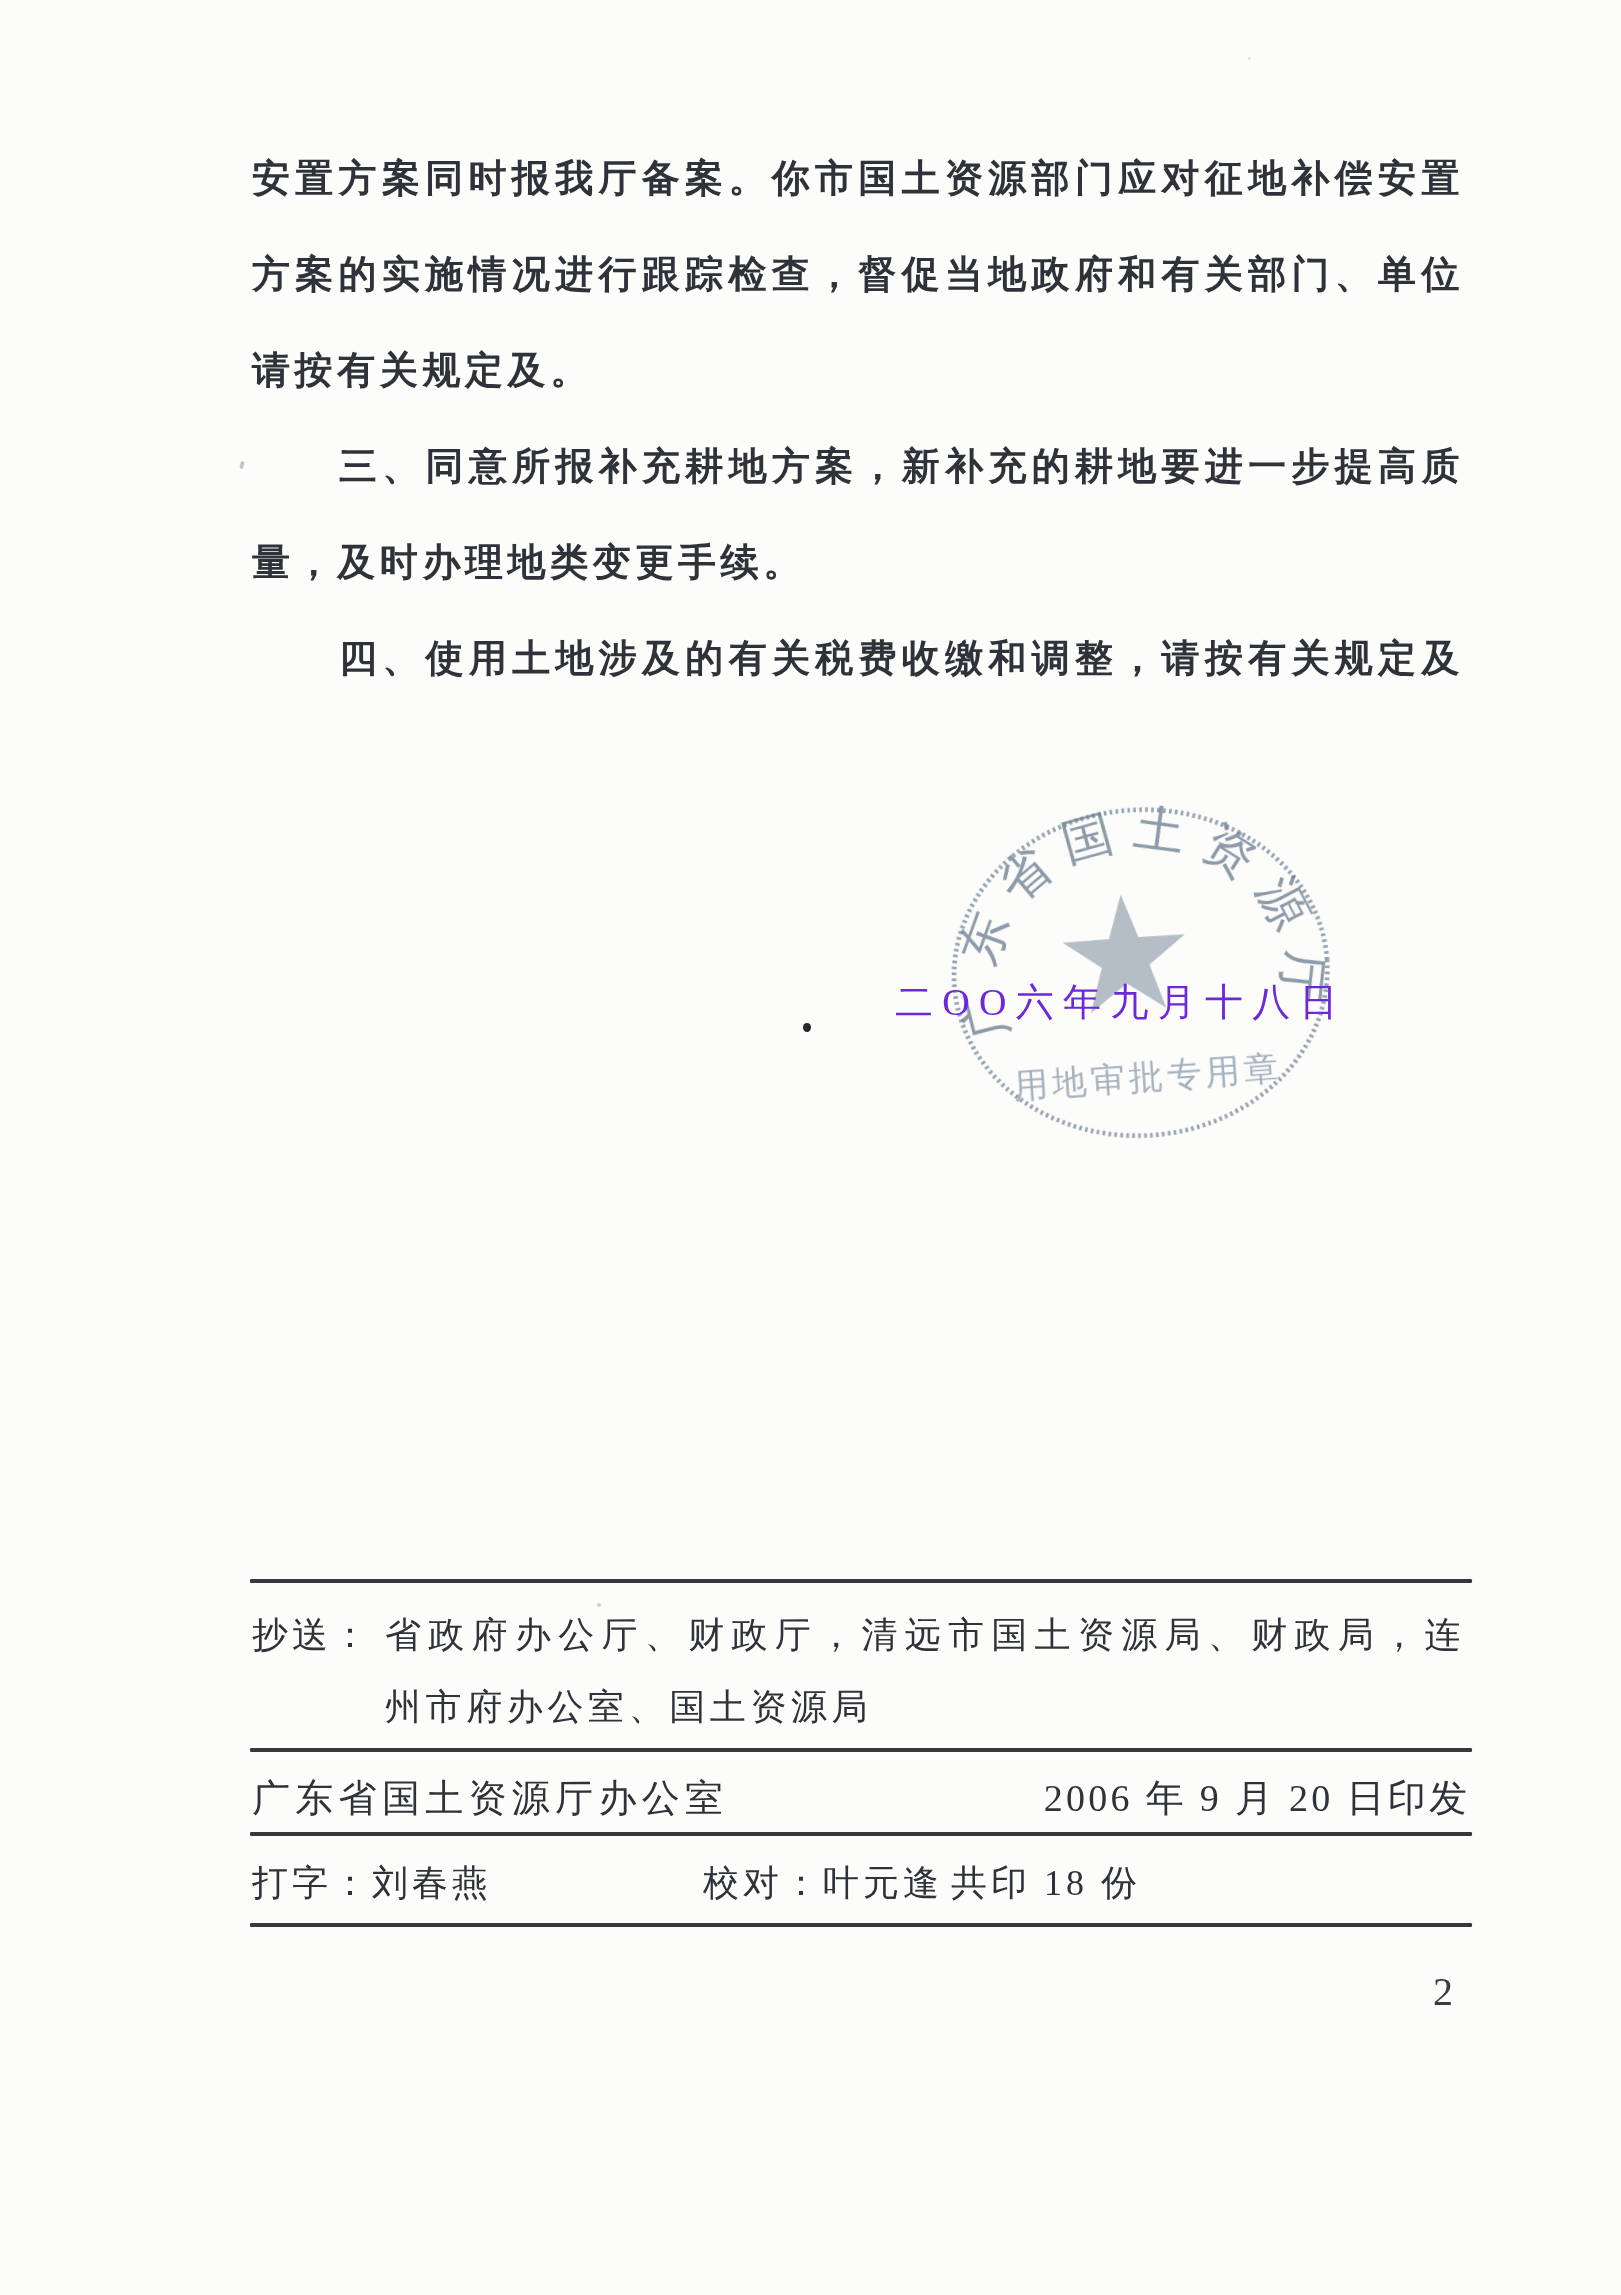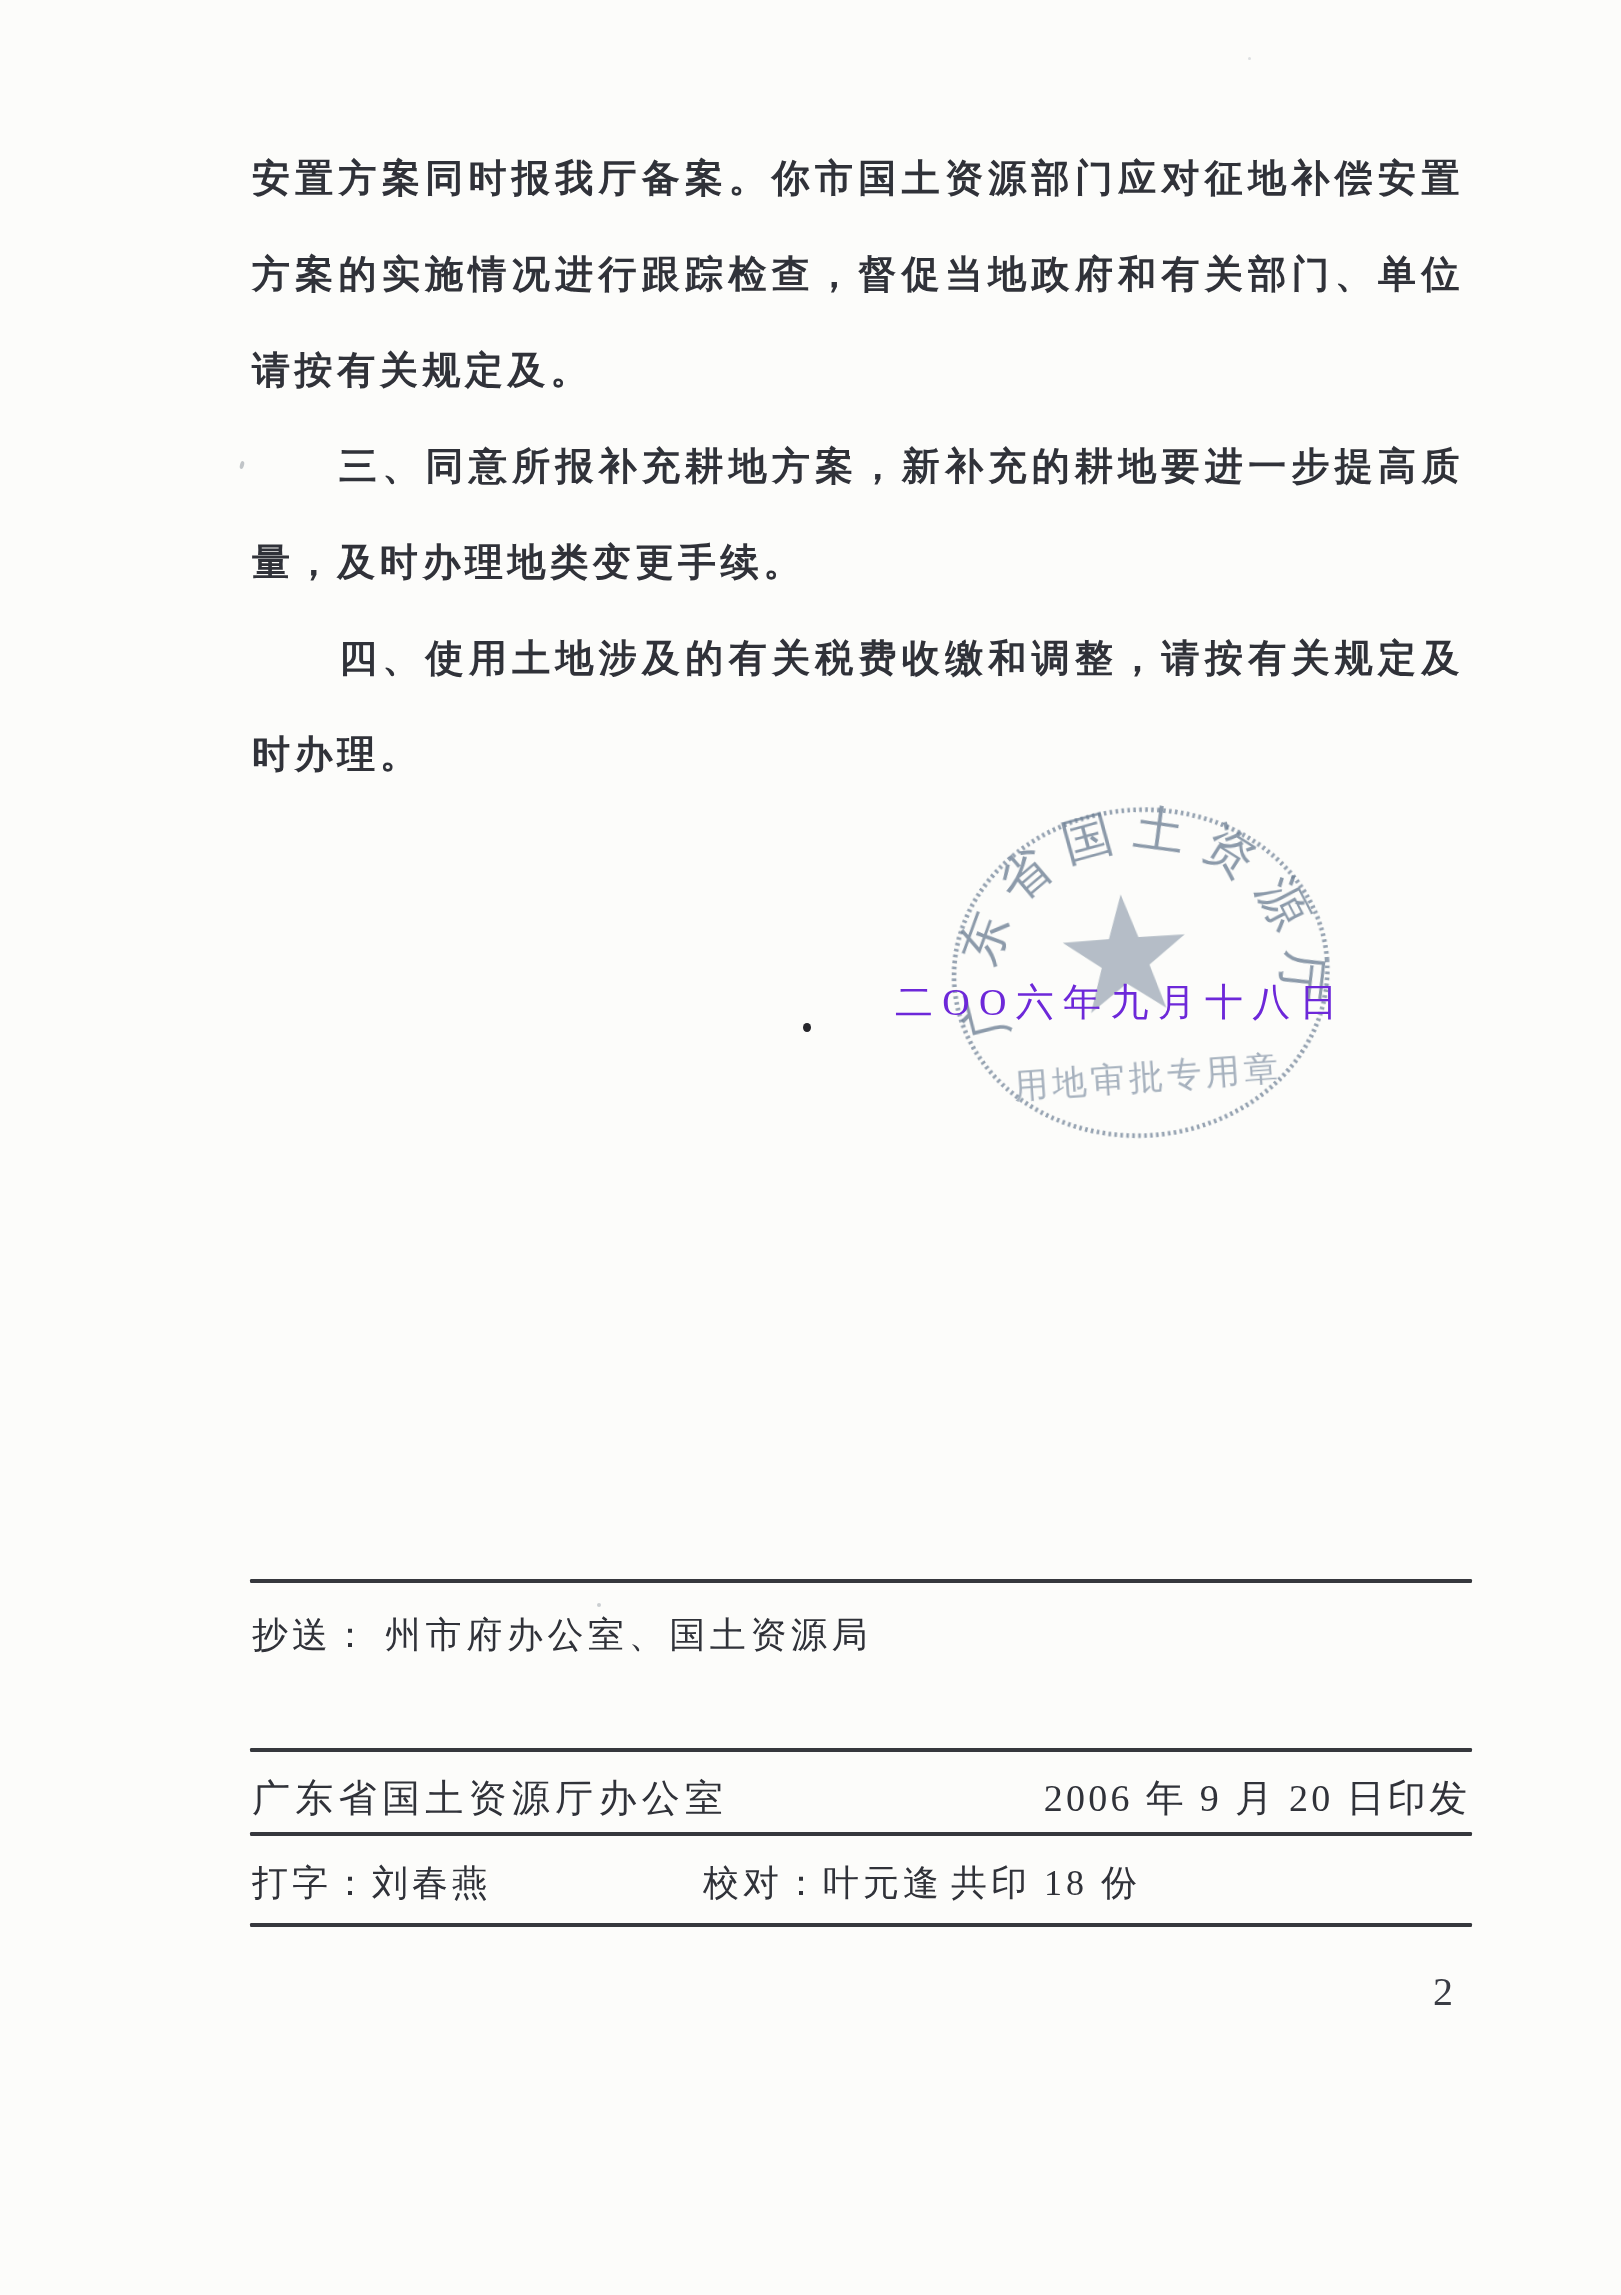--- a/index.html
+++ b/index.html
@@ -81,21 +81,20 @@
 </head>
 <body>
 
 <div class="body-text">
   <div class="bline just">安置方案同时报我厅备案。你市国土资源部门应对征地补偿安置</div>
   <div class="bline just">方案的实施情况进行跟踪检查，督促当地政府和有关部门、单位</div>
   <div class="bline">请按有关规定及。</div>
   <div class="bline just indent">三、同意所报补充耕地方案，新补充的耕地要进一步提高质</div>
   <div class="bline">量，及时办理地类变更手续。</div>
   <div class="bline just indent">四、使用土地涉及的有关税费收缴和调整，请按有关规定及</div>
-  <div class="bline">时办理。</div>
 </div>
 
 <svg class="seal" width="464" height="404" viewBox="0 0 700 610">
   <defs>
     <filter id="inkblur" x="-10%" y="-10%" width="120%" height="120%">
       <feGaussianBlur stdDeviation="1.1"></feGaussianBlur>
     </filter>
     <path id="sealArc" d="M 133.5 358.5 A 218 190 0 1 1 550.5 358.5" fill="none"></path>
   </defs>
   <g transform="rotate(-4 342 303)" filter="url(#inkblur)">
@@ -107,20 +106,21 @@
     <text x="342" y="478" text-anchor="middle" font-size="52" letter-spacing="6" fill="#6d7f94" opacity="0.6" font-family="Liberation Serif, DejaVu Serif, serif">用地审批专用章</text>
   </g>
 </svg>
 
 <div class="date-line">二OO六年九月十八日</div>
 
 <div class="rule rule-1"></div>
 
 <div class="cc-label">抄送：</div>
 <div class="cc-body">
+  <div class="l1">省政府办公厅、财政厅，清远市国土资源局、财政局，连</div>
   <div class="l2">州市府办公室、国土资源局</div>
 </div>
 
 <div class="rule rule-2"></div>
 
 <div class="office-row">
   <span class="left">广东省国土资源厅办公室</span>
   <span class="right">2006 年 9 月 20 日印发</span>
 </div>
 

